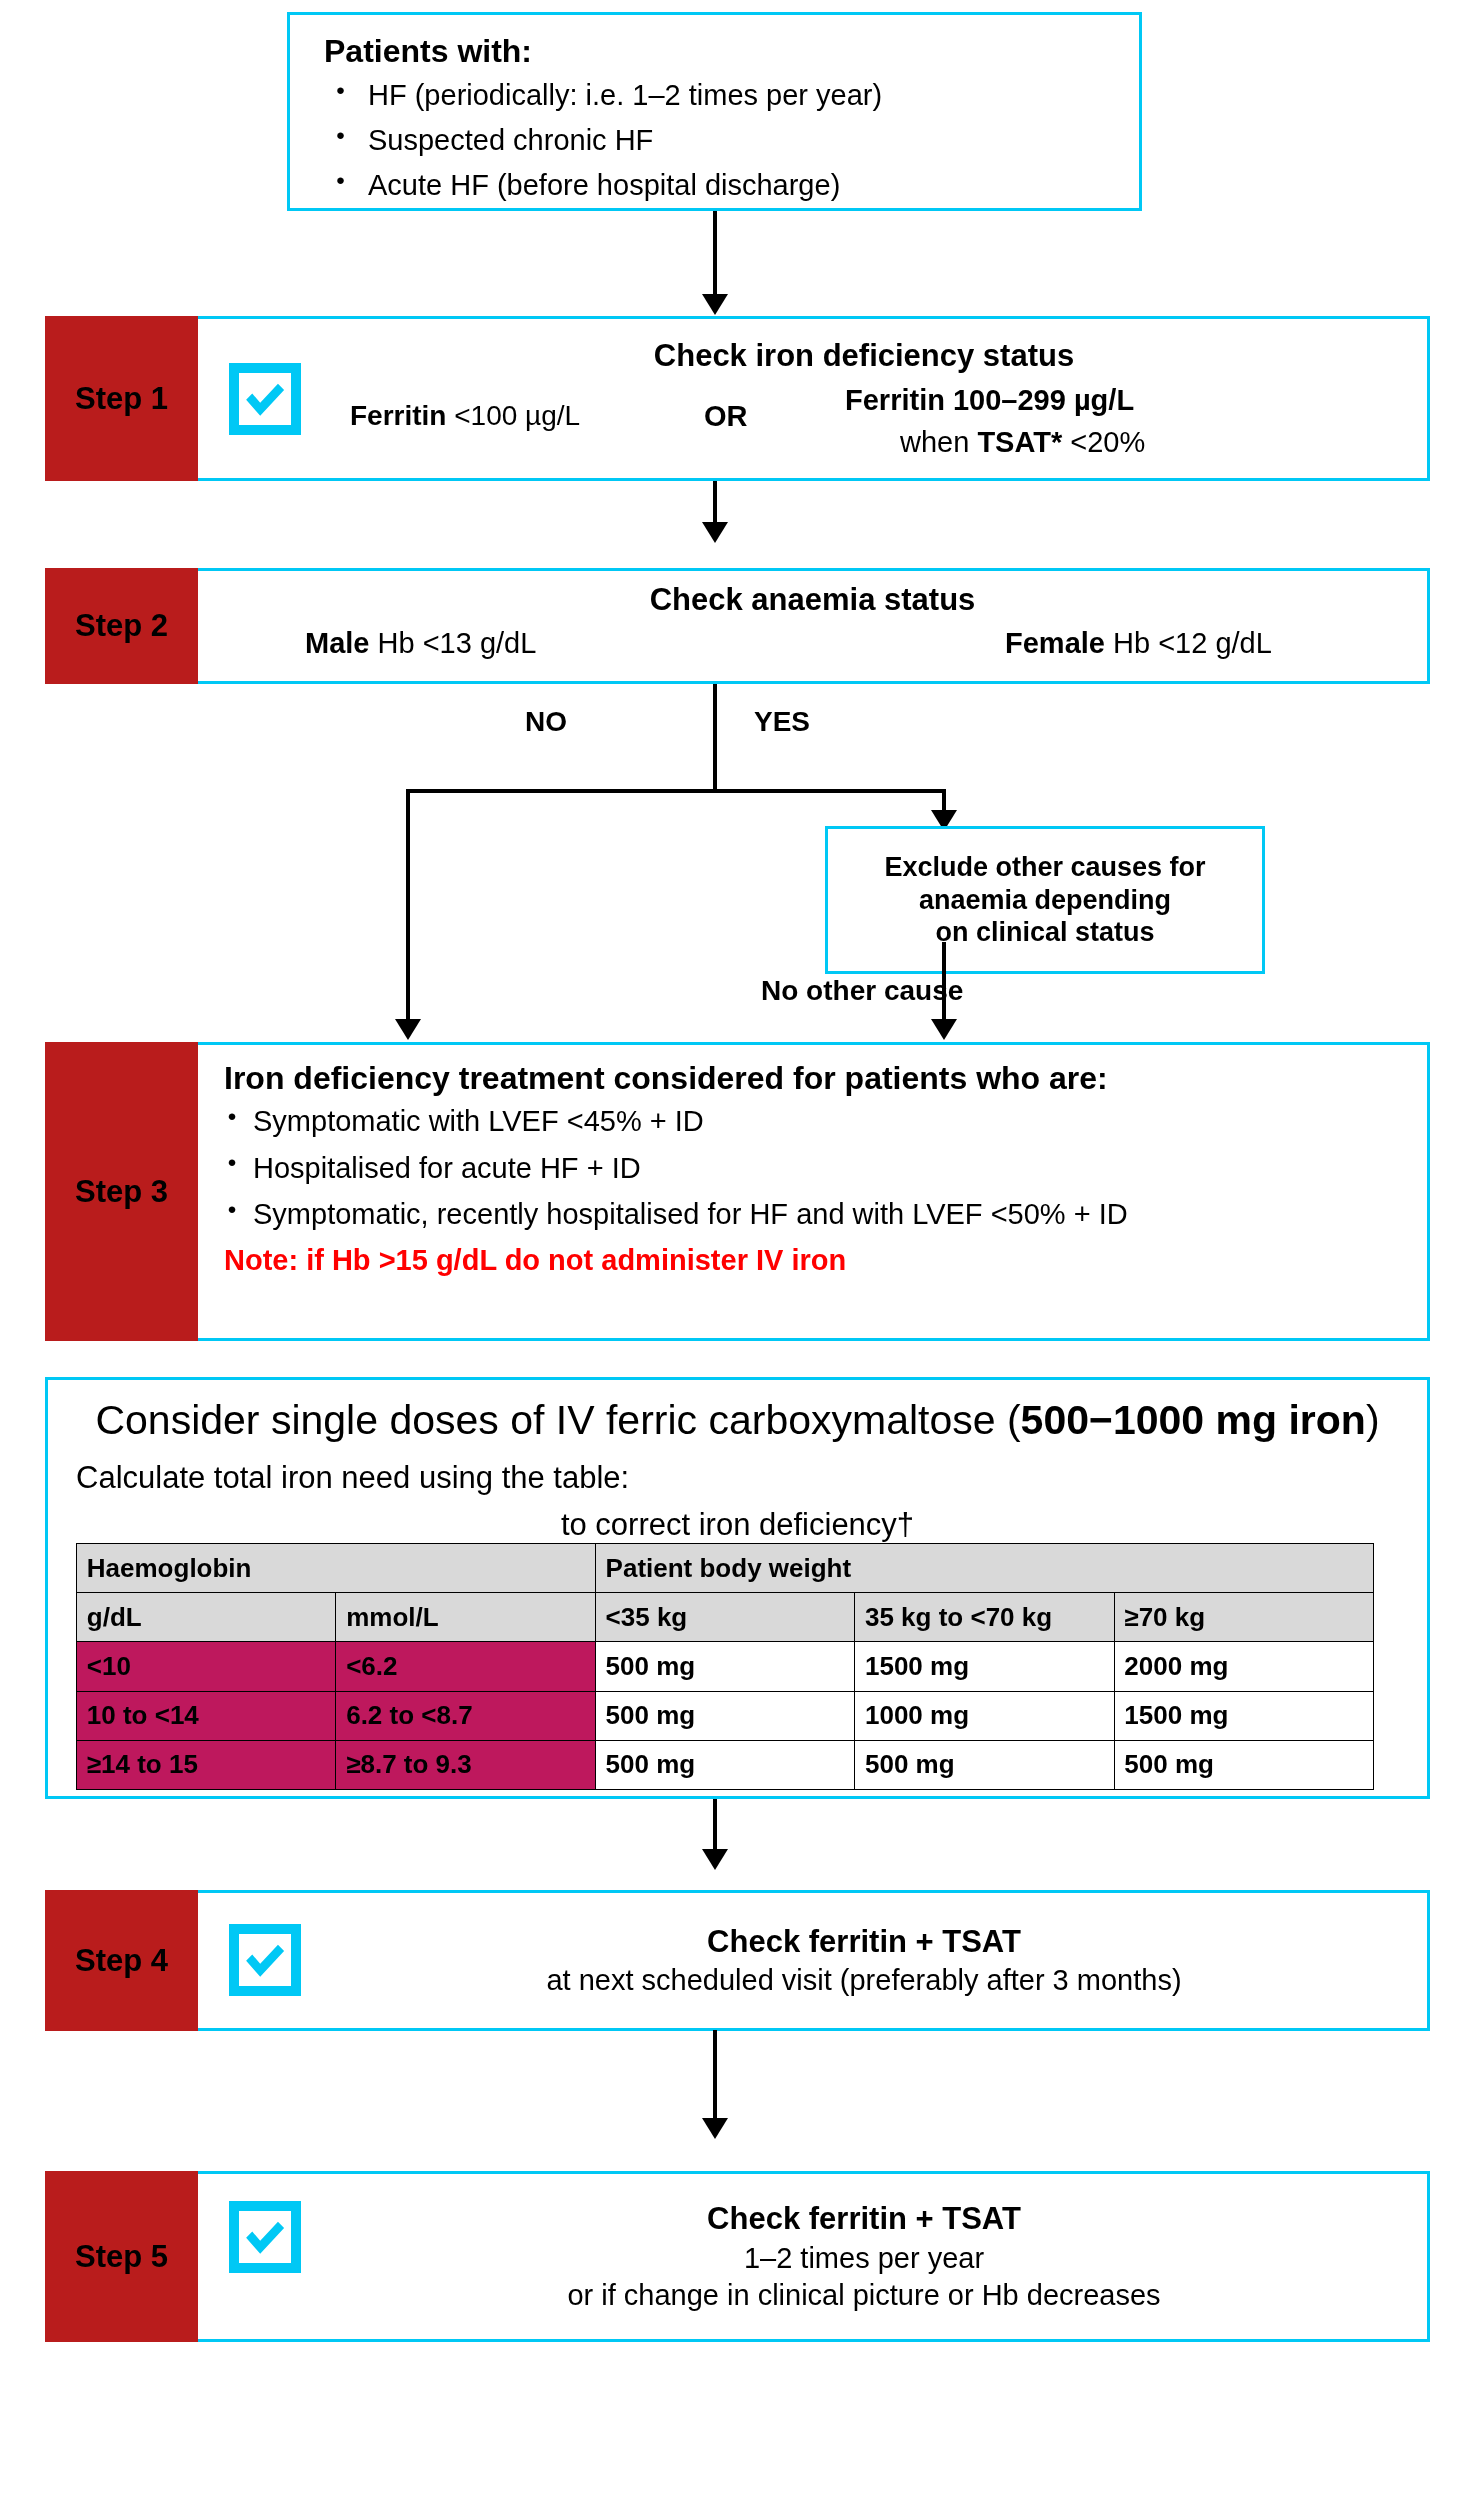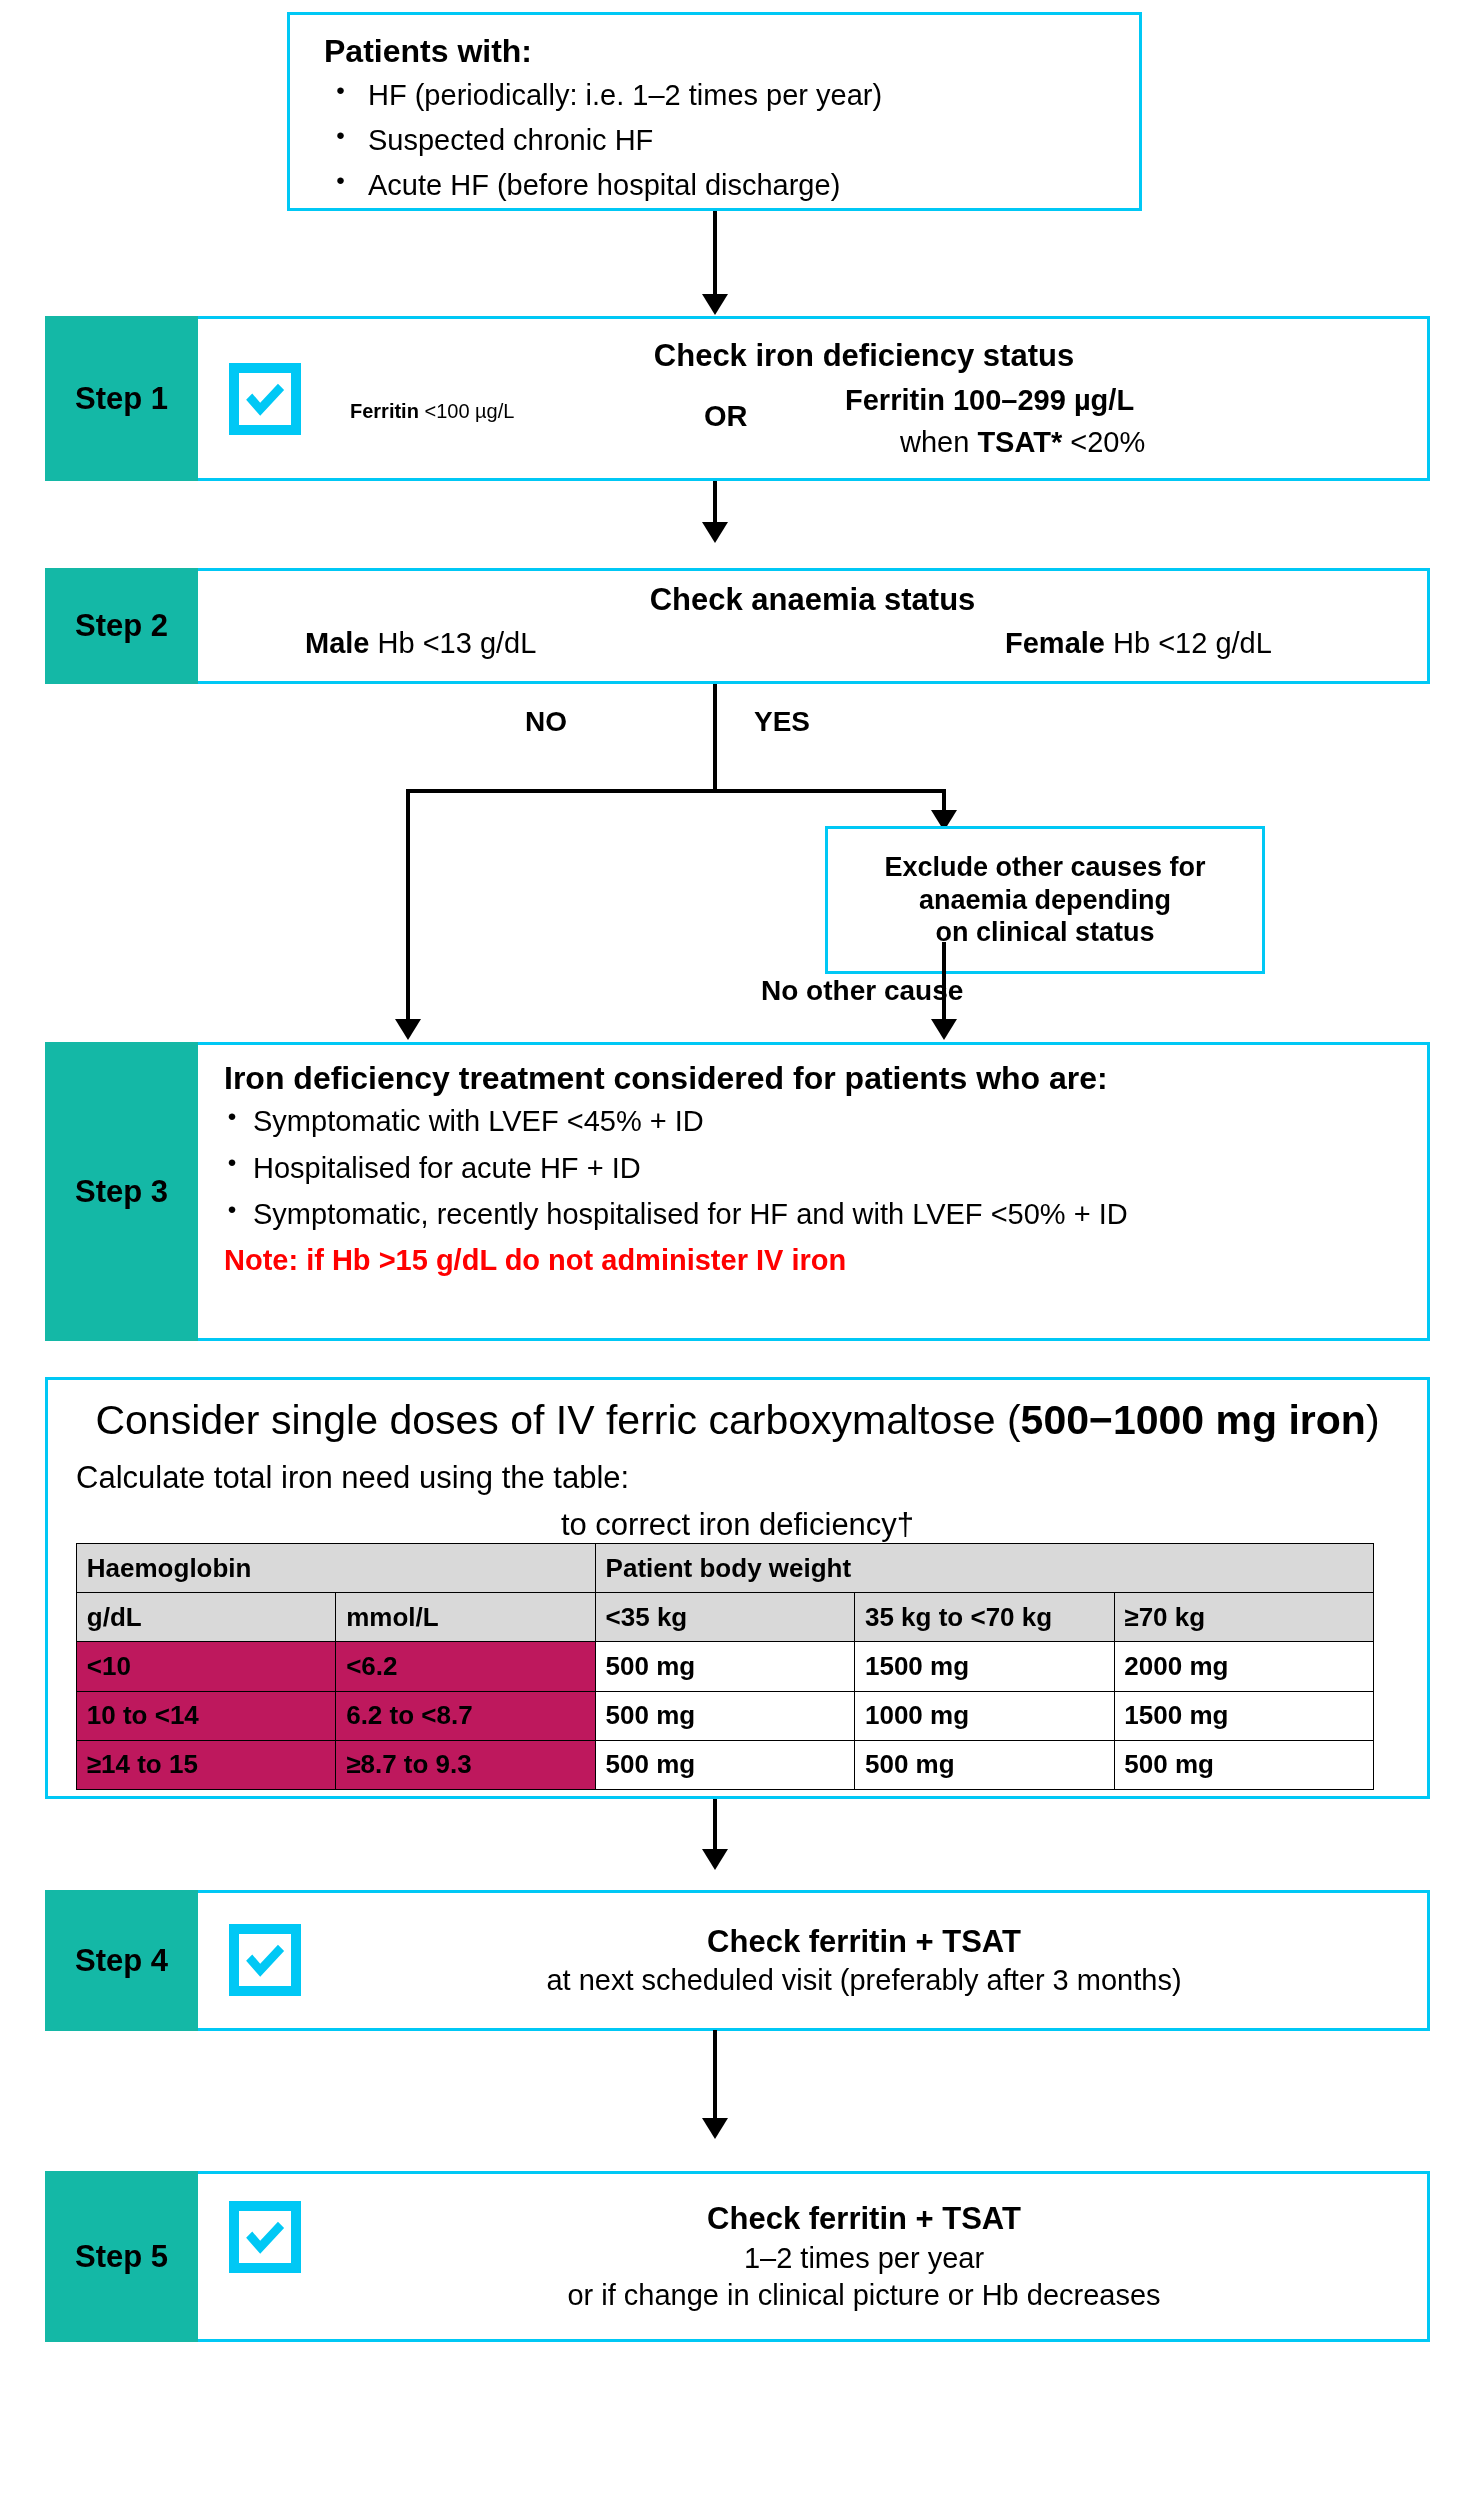--- a/index.html
+++ b/index.html
@@ -26,21 +26,21 @@
     border: 3.7px solid #00C8F5;
     box-sizing: border-box;
   }
   .steprow {
     position: absolute;
     display: flex;
     box-sizing: border-box;
     background: #ffffff;
   }
   .steplabel {
-    background: #14b8a6;
+    background: #b91c1c;
     display: flex;
     align-items: center;
     justify-content: center;
     font-weight: bold;
     font-size: 31px;
     color: #000000;
     flex: 0 0 auto;
     box-sizing: border-box;
   }
   .stepbody {
@@ -124,21 +124,21 @@
 
   
   #step1 { left: 45px; top: 316px; width: 1385px; height: 165px; }
   #step1 .steplabel { width: 153px; }
   #step1-inner {
     display: flex; align-items: center; width: 100%;
     padding-left: 31px; box-sizing: border-box;
   }
   #step1-text { flex: 1 1 auto; position: relative; height: 141px; }
   #s1-title { position: absolute; left: 0; right: 0; top: 9.8px; }
-  #s1-left  { position: absolute; left: 49px; top: 72px; font-size: 20px; }
+  #s1-left  { position: absolute; left: 49px; top: 72px; font-size: 28px; }
   #s1-or    { position: absolute; left: 403px; top: 72px; font-size: 29px; font-weight: bold; }
   #s1-r1    { position: absolute; left: 544px; top: 56px; font-size: 29px; }
   #s1-r2    { position: absolute; left: 599px; top: 98px; font-size: 29px; }
 
   
   #step2 { left: 45px; top: 568px; width: 1385px; height: 116px; }
   #step2 .steplabel { width: 153px; }
   #step2-inner { position: relative; width: 100%; height: 100%; }
   #s2-title { position: absolute; left: 0; right: 0; top: 11px; }
   #s2-male  { position: absolute; left: 107px; top: 56px; font-size: 29px; }

